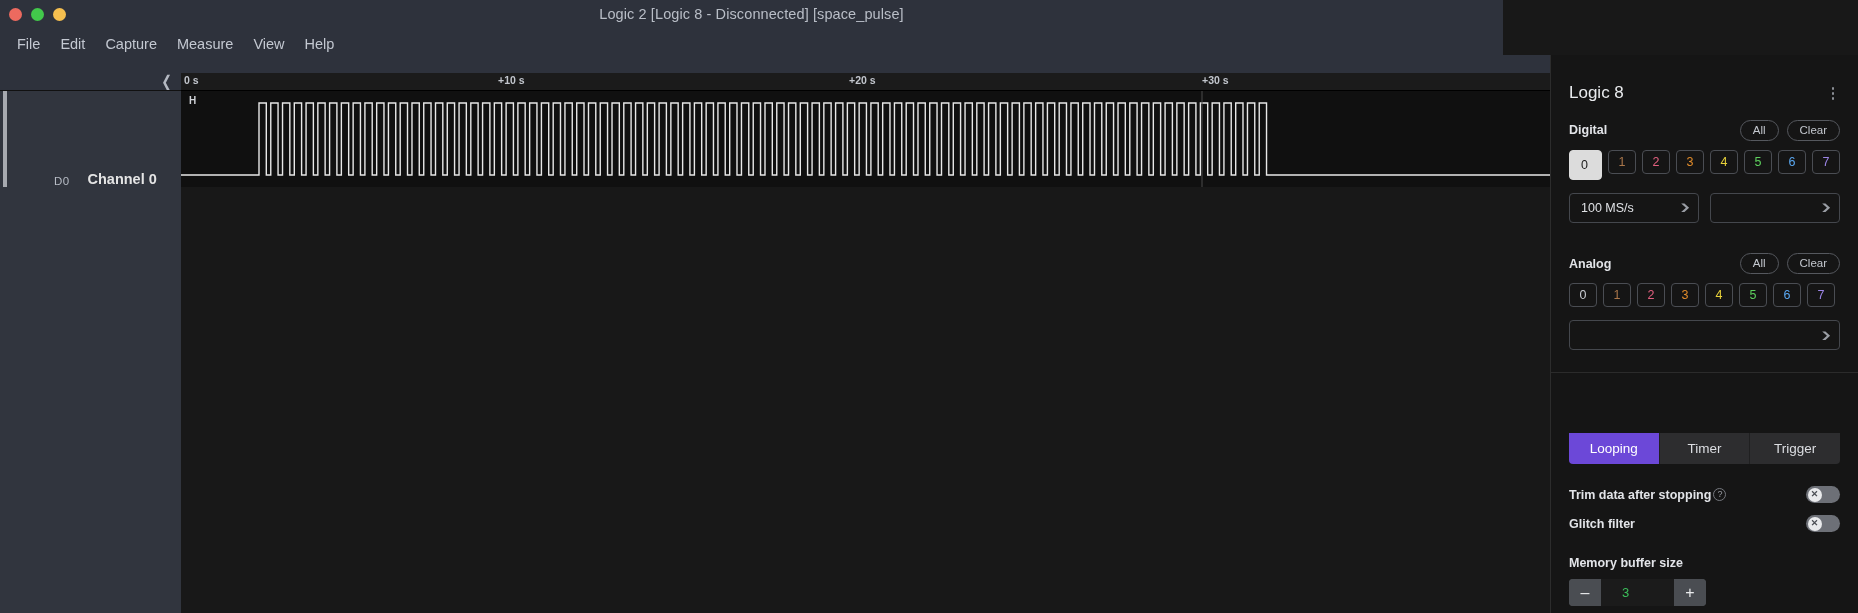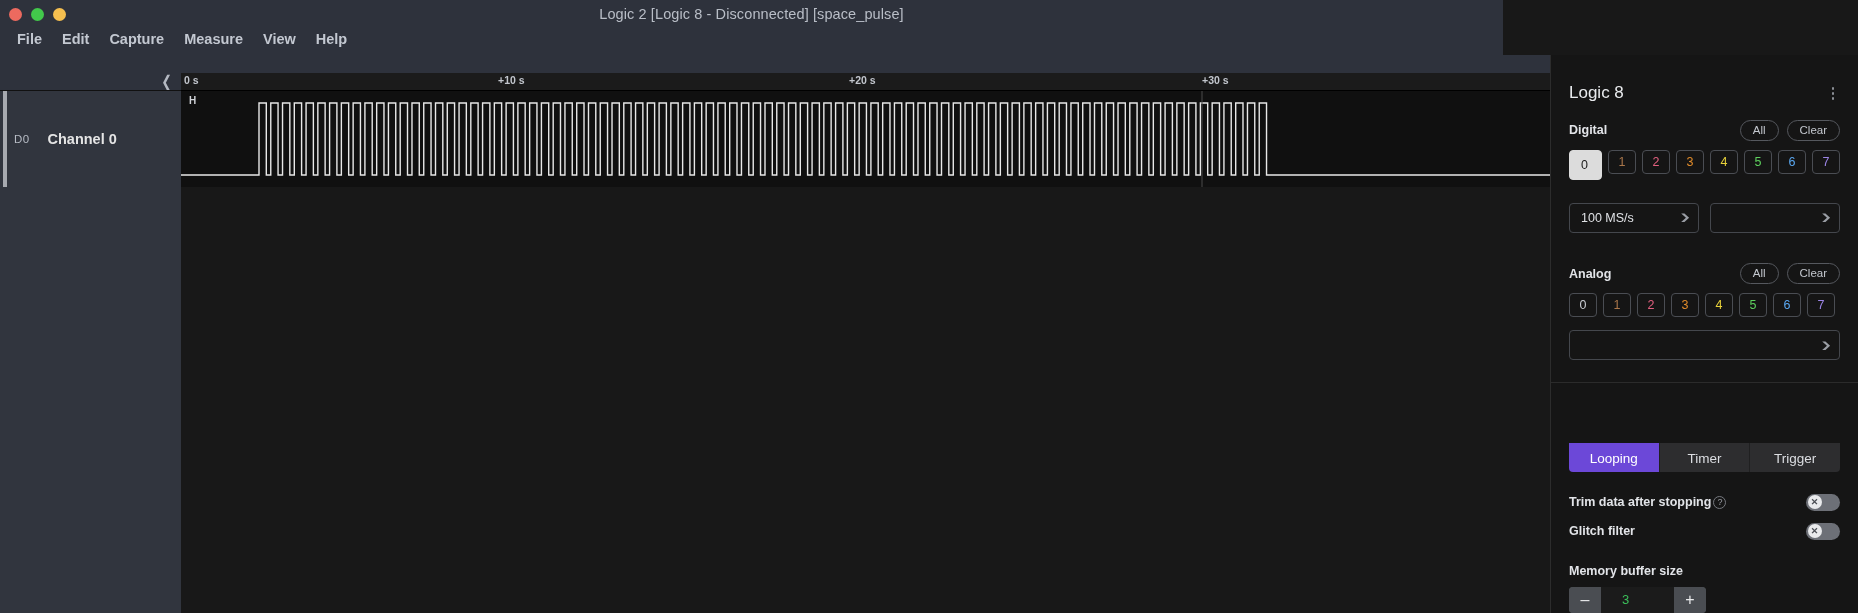--- a/index.html
+++ b/index.html
@@ -21,21 +21,21 @@
   .dot { width:13px; height:13px; border-radius:50%; display:block; }
   .dot.red{background:#ec6a5f;} .dot.green{background:#42c84b;} .dot.yellow{background:#f5bf4f;}
   .title-text {
     position:absolute; left:0; right:0; text-align:center;
     font-size:14.5px; color:#b9bec7; letter-spacing:.1px; pointer-events:none;
   }
 
   
   .menubar {
     height:27px; min-height:27px; background:#2e323c;
-    display:flex; align-items:flex-start; padding-left:8px; gap:2px;font-weight:bold;
+    display:flex; align-items:flex-end; padding-left:8px; gap:2px;
   }
   .menu-item {
     font-size:14.5px; color:#c3c8d1; padding:3px 9px; border-radius:3px; cursor:default;
   }
 
   
   .body-row { flex:1; display:flex; min-height:0; }
   .left-area { width:1550px; min-width:1550px; display:flex; flex-direction:column; background:#181818; }
 
   
@@ -52,21 +52,21 @@
                    transform:scaleX(0.8); }
   .tl-right { flex:1; position:relative; background:#1b1b1b; }
   .tl-label {
     position:absolute; top:1px; font-size:10.5px; font-weight:bold; color:#c2c6cd; white-space:nowrap;
   }
 
   
   .chan-row { height:97px; min-height:97px; display:flex; }
   .chan-label-cell {
     width:181px; min-width:181px; background:#31353e; position:relative;
-    display:flex; align-items:center; border-top:1px solid #111;
+    display:flex; align-items:flex-end; border-top:1px solid #111;padding-left:40px;
   }
   .chan-accent { position:absolute; left:3px; top:0; bottom:0; width:4px; background:#a7aab0; }
   .chan-d { font-size:11.5px; color:#b7bcc5; margin-left:14px; letter-spacing:.4px; }
   .chan-name { font-size:14.5px; color:#e5e5e5; font-weight:bold; margin-left:18px; }
 
   .wave-cell { flex:1; background:#101010; position:relative; overflow:hidden;
                border-top:1px solid #000; }
   .wave-h { position:absolute; left:8px; top:4px; font-size:10px; color:#cfd2d7; font-weight:bold; }
   .wave-svg { position:absolute; left:0; top:0; }
 
@@ -97,21 +97,21 @@
   }
 
   .chanbtns { display:flex; gap:6px; }
   .cbtn {
     width:28px; height:24px; border:1px solid #4a4d53; border-radius:4px;
     display:flex; align-items:center; justify-content:center;
     font-size:12.5px; background:transparent; cursor:pointer;
   }
   .cbtn.sel { background:#dcdcdc; border-color:#dcdcdc; color:#1a1a1a; font-weight:500; }
 
-  .selrow { display:flex; gap:11px; margin-top:23px; }
+  .selrow { display:flex; gap:11px; margin-top:13px; }
   .sel {
     flex:1; height:30px; border:1px solid #44474d; border-radius:4px; background:transparent;
     display:flex; align-items:center; justify-content:space-between; padding:0 9px 0 11px;
     font-size:12.5px; color:#dfe1e5; cursor:pointer;
   }
   .sel.full { width:100%; flex:none; margin-top:13px; }
   .chev { color:#9a9ea5; font-size:10px; transform:scaleX(1.45) scaleY(0.85); }
 
   .divider { height:1px; background:#2b2b2b; margin:22px 0 0 0; }
 

